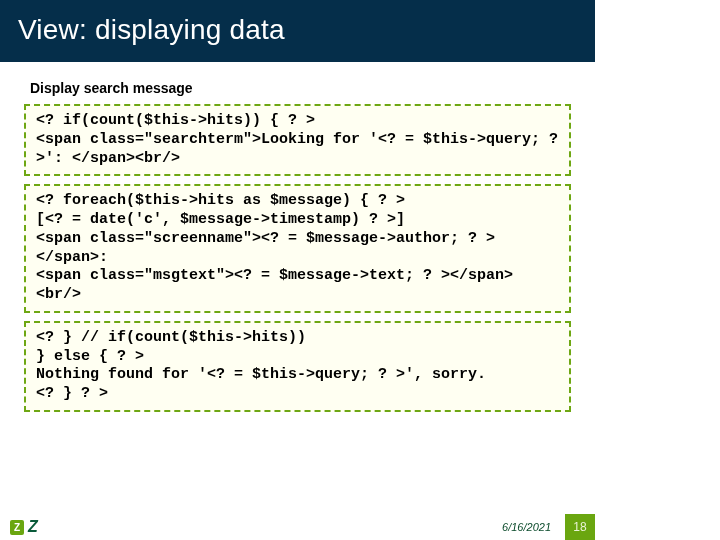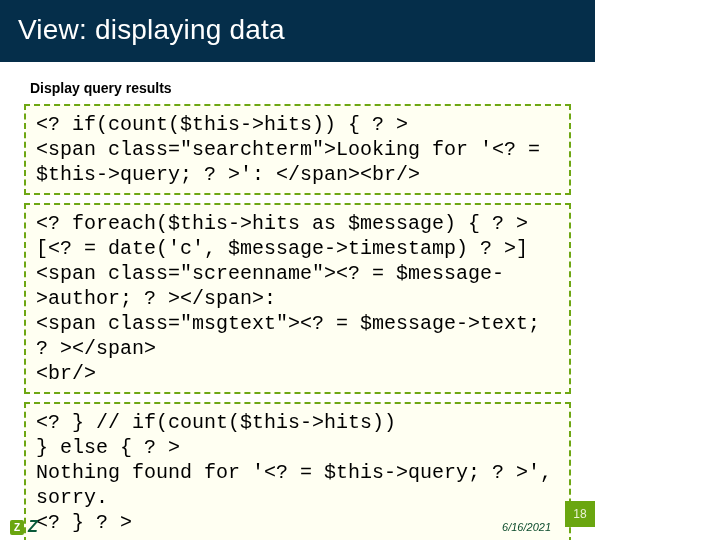--- a/index.html
+++ b/index.html
@@ -14,22 +14,22 @@
   .subtitle {
     font-size: 14px; font-weight: bold; color: #000;
     margin: 18px 0 8px 30px;
   }
   .code-box {
     margin: 0 24px 8px 24px;
     border: 2px dashed #6ea713;
     background: #fffff2;
     padding: 6px 10px 6px 10px;
     font-family: "Courier New", Courier, monospace;
-    font-size: 20px;
-    font-weight: normal;
+    font-size: 15px;
+    font-weight: bold;
     line-height: 1.25;
     color: #000;
     white-space: pre-wrap;
     word-break: break-word;
   }
   .footer {
     position: absolute;
     left: 0; right: 0; bottom: 0;
     height: 26px;
     display: flex;
@@ -48,36 +48,36 @@
     font-size: 10px; padding: 2px 4px; border-radius: 2px;
   }
   .footer .zf {
     font-family: Arial, sans-serif; font-style: italic; font-weight: bold;
     color: #0a5a3a; font-size: 16px; margin-left: 2px;
   }
   .footer .footer-title { flex: 0 0 auto; }
   .footer .spacer { flex: 1 1 auto; }
   .footer .date { margin-right: 44px; color: #0a4a2a; }
   .footer-stripe {
-    position: absolute; right: 0; bottom: 13px; width: 30px; height: 26px;
+    position: absolute; right: 0; bottom: 0; width: 30px; height: 26px;
     background: #6aa610;
     display: flex; align-items: center; justify-content: center;
   }
   .footer-stripe span { color: #eaf3d6; font-size: 12px; font-style: normal; }
 </style>
 </head>
 <body>
 
 <div class="slide">
 
   <div class="title-bar">
     <h1>View: displaying data</h1>
   </div>
 
-  <div class="subtitle">Display query results</div>
+  <div class="subtitle">Display search message</div>
 
   <div class="code-box">&lt;? if(count($this-&gt;hits)) { ? &gt;
 &lt;span class="searchterm"&gt;Looking for '&lt;? = $this-&gt;query; ? &gt;': &lt;/span&gt;&lt;br/&gt;</div>
   <div class="code-box">&lt;? foreach($this-&gt;hits as $message) { ? &gt;
 [&lt;? = date('c', $message-&gt;timestamp) ? &gt;]
 &lt;span class="screenname"&gt;&lt;? = $message-&gt;author; ? &gt;&lt;/span&gt;:
 &lt;span class="msgtext"&gt;&lt;? = $message-&gt;text; ? &gt;&lt;/span&gt;
 &lt;br/&gt;</div>
   <div class="code-box">&lt;? } // if(count($this-&gt;hits))
 } else { ? &gt;

